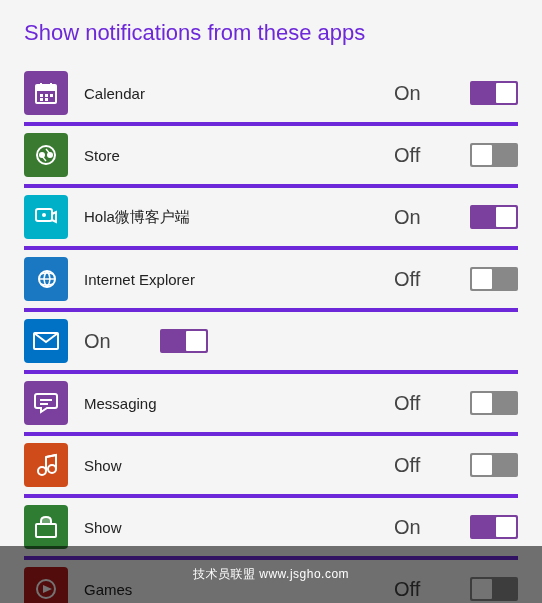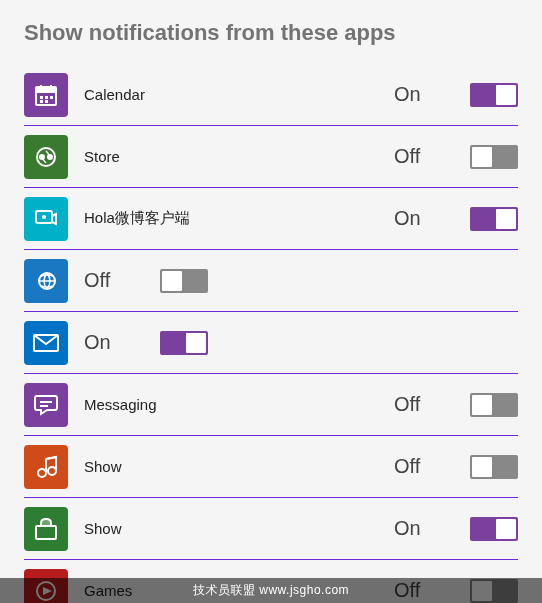--- a/index.html
+++ b/index.html
@@ -11,35 +11,35 @@
       font-family: 'Segoe UI', Arial, sans-serif;
       overflow: hidden;
       position: relative;
     }
 
     .page {
       padding: 20px 24px;
     }
 
     .page-title {
-      color: #737373;
+      color: #6d28d9;
       font-size: 22px;
-      font-weight: 700;
+      font-weight: 400;
       margin-bottom: 18px;
     }
 
     .app-list {
       list-style: none;
     }
 
     .app-row {
       display: flex;
       align-items: center;
       height: 62px;
-      border-bottom: 1px solid #6d28d9;
+      border-bottom: 4px solid #6d28d9;
     }
 
     .app-icon {
       width: 44px;
       height: 44px;
       border-radius: 4px;
       margin-right: 16px;
       display: flex;
       align-items: center;
       justify-content: center;
@@ -117,21 +117,21 @@
 
     .watermark {
       position: absolute;
       bottom: 0;
       left: 0;
       right: 0;
       background: rgba(0,0,0,0.55);
       color: #fff;
       text-align: center;
       font-size: 12px;
-      padding: 4px 0;
+      padding: 20px 0;
       letter-spacing: 0.5px;
     }
   </style>
 </head>
 <body>
 
 <div class="page">
   <h1 class="page-title">Show notifications from these apps</h1>
 
   <ul class="app-list" id="app-list">
@@ -195,20 +195,21 @@
     <div class="app-icon icon-ie">
       <svg width="26" height="26" viewBox="0 0 26 26" fill="white">
       <circle cx="14" cy="13" r="8" fill="none" stroke="white" stroke-width="2"></circle>
       <path d="M6 13 H22" stroke="white" stroke-width="1.5"></path>
       <path d="M8 8 Q14 6 20 8" fill="none" stroke="white" stroke-width="1.5"></path>
       <path d="M8 18 Q14 20 20 18" fill="none" stroke="white" stroke-width="1.5"></path>
       <path d="M14 5 Q11 9 11 13 Q11 17 14 21" fill="none" stroke="white" stroke-width="1.5"></path>
       <path d="M14 5 Q17 9 17 13 Q17 17 14 21" fill="none" stroke="white" stroke-width="1.5"></path>
     </svg>
     </div>
+    <span class="app-name">Internet Explorer</span>
     <span class="app-status">Off</span>
     <div class="toggle-wrapper">
       <div class="toggle toggle-off">
         <div class="toggle-knob"></div>
       </div>
     </div>
   </li>
       <li class="app-row">
     <div class="app-icon icon-mail">
       <svg width="28" height="22" viewBox="0 0 28 22" fill="white">

